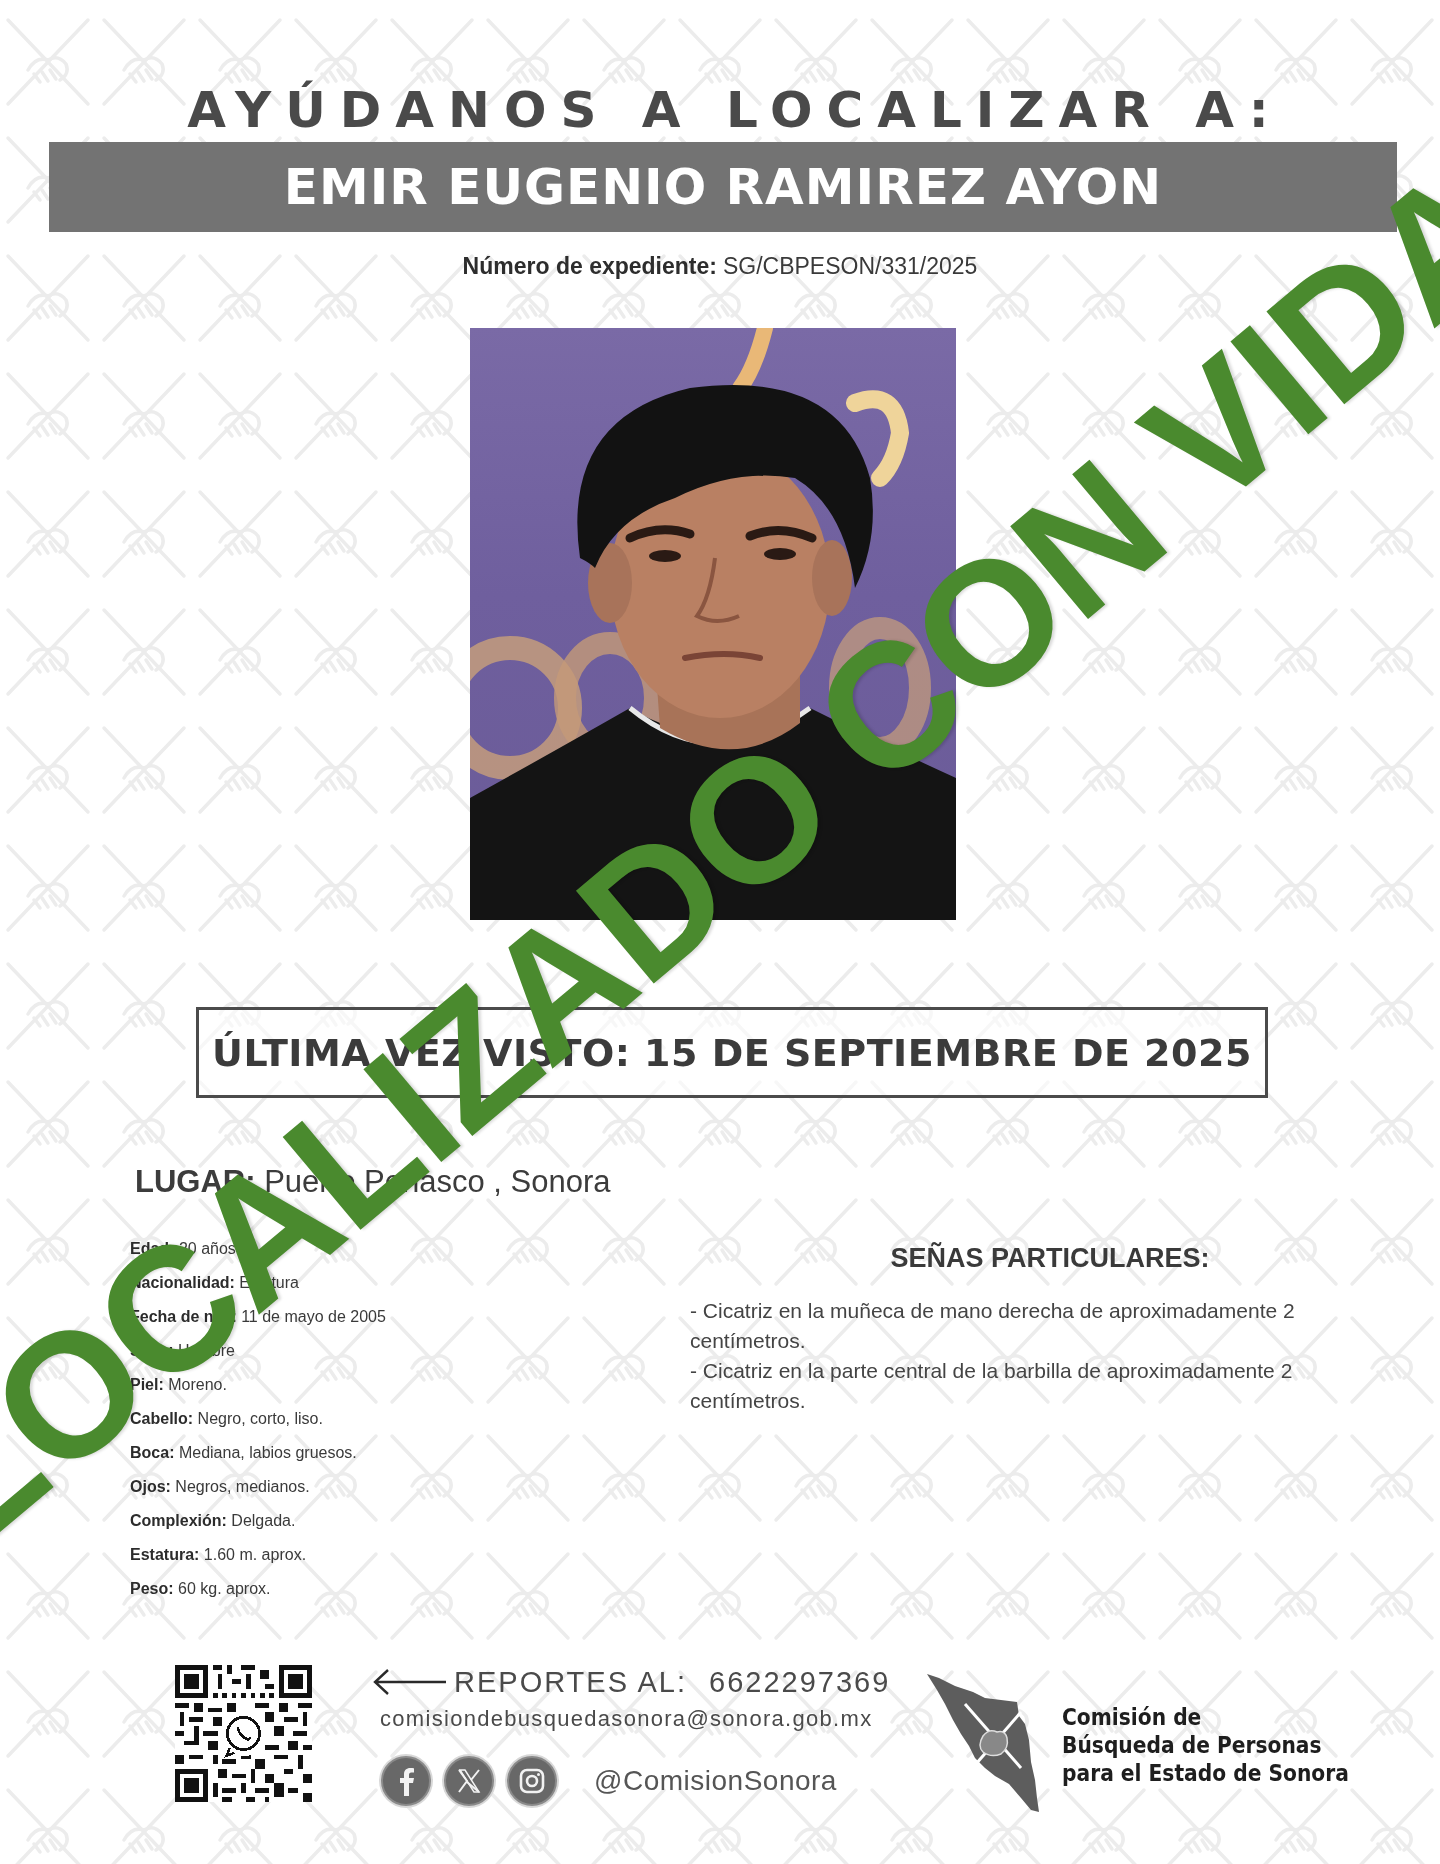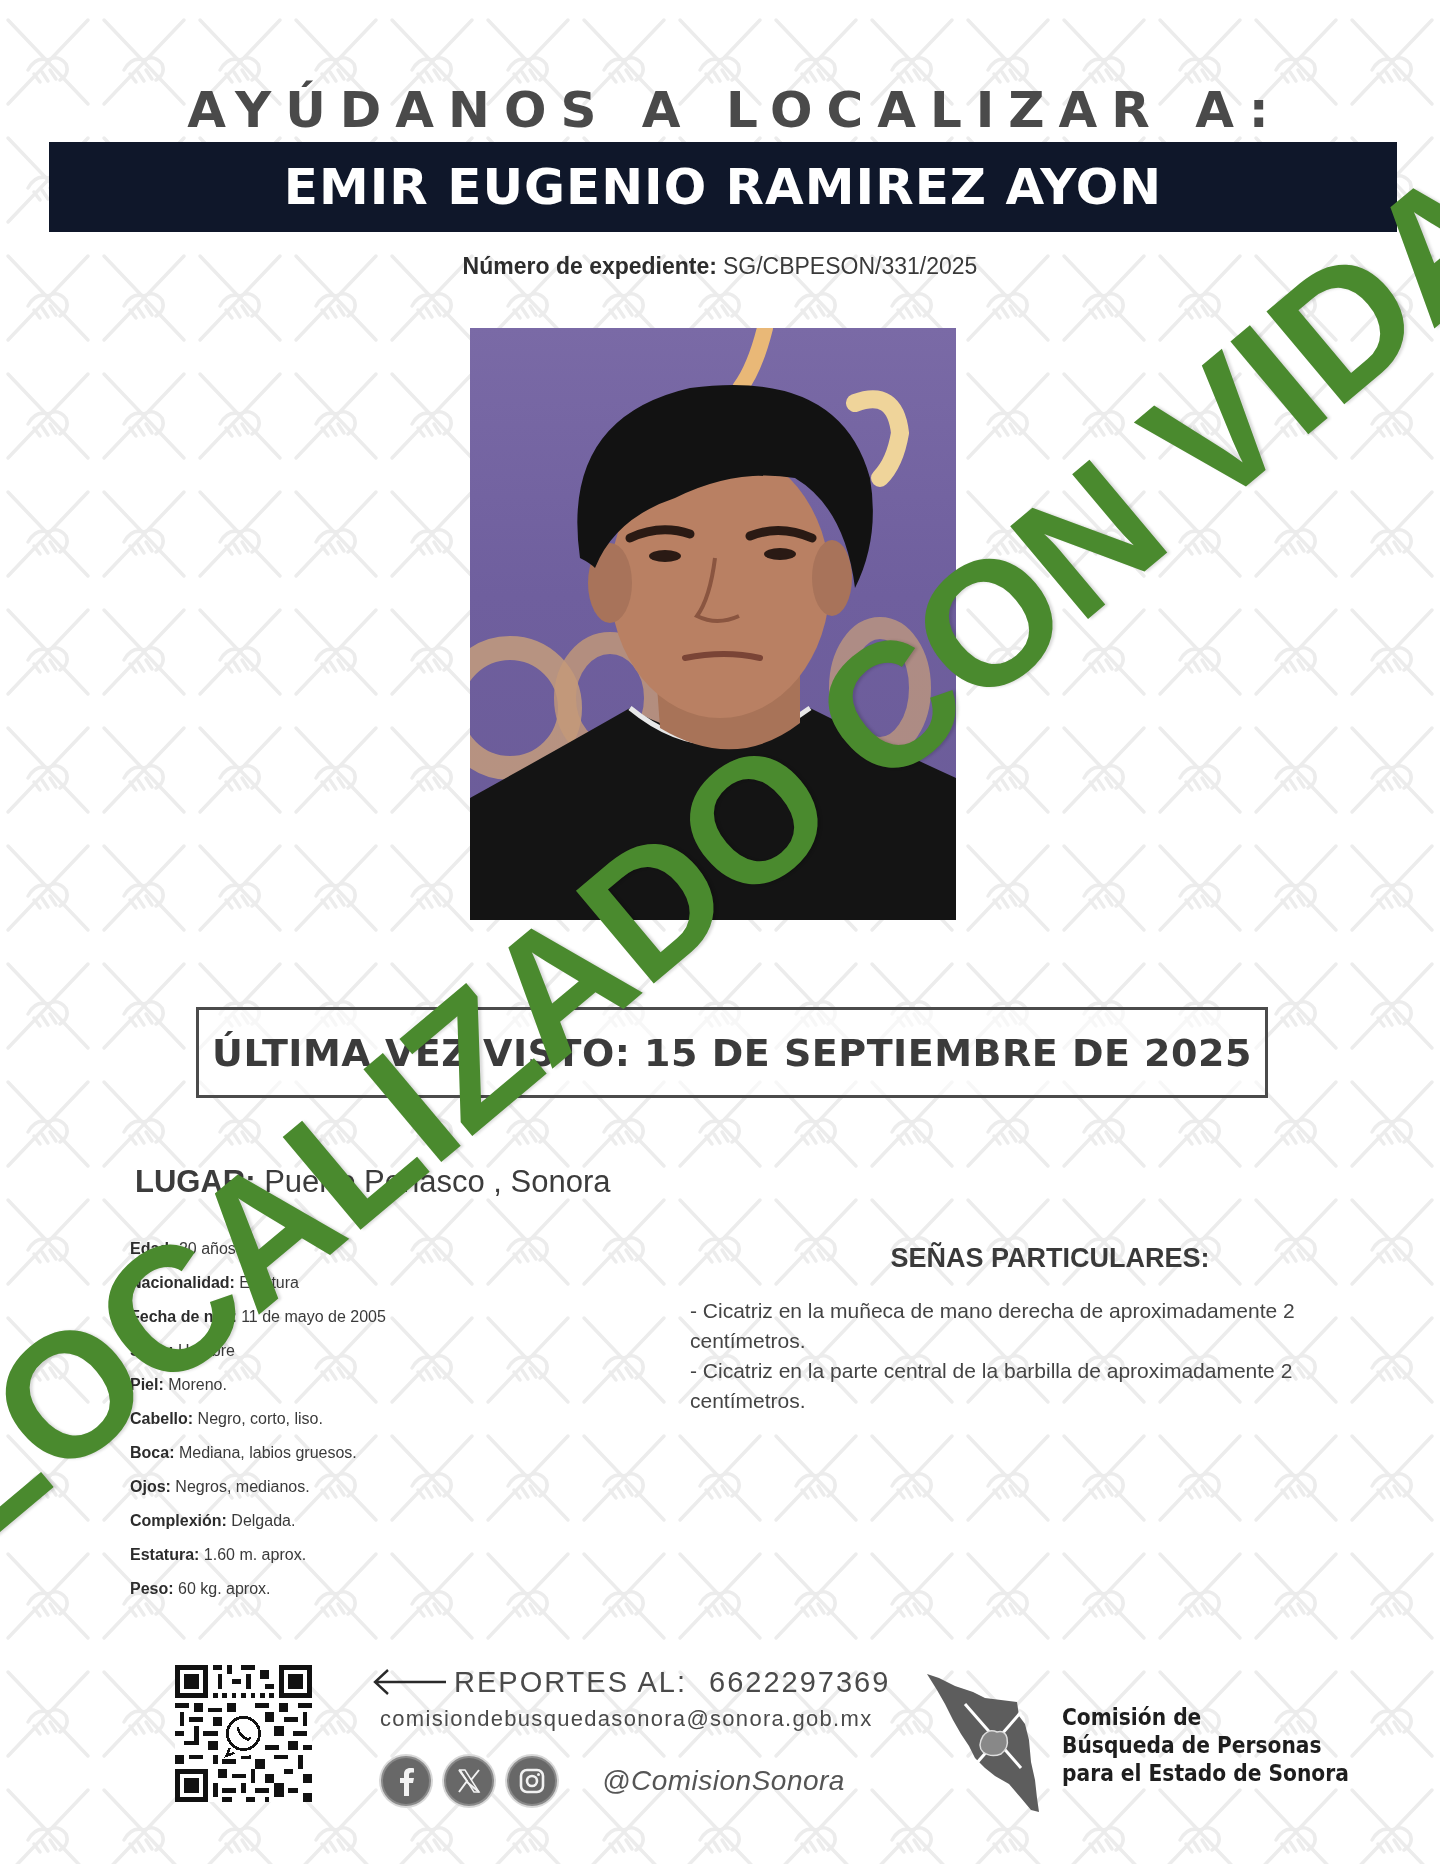--- a/index.html
+++ b/index.html
@@ -22,21 +22,21 @@
       font-family: "DejaVu Sans", sans-serif;
       font-weight: bold;
       font-size: 50px;
       letter-spacing: 14px;
       color: #4a4a4a;
       line-height: 56px;
       padding-left: 30px;
     }
     .name-bar {
       left: 49px; top: 142px; width: 1348px; height: 90px;
-      background: #0f172a;
+      background: #737373;
       display: flex; align-items: center; justify-content: center; text-align: center;
     }
     .name-text {
       font-family: "DejaVu Sans", sans-serif;
       font-weight: bold;
       font-size: 50px;
       color: #ffffff;
       letter-spacing: 1px;
     }
     .case-line {
@@ -117,21 +117,21 @@
     .social-icon {
       width: 50px; height: 50px; border-radius: 50%;
       background: #686868;
       border: 2px solid #8a8a8a;
       box-shadow: 0 0 0 2px #d8d8d8;
       display: flex; align-items: center; justify-content: center;
       margin-right: 13px;
       color: #efefef;
     }
     .social-handle {
-      margin-left: 32px; font-size: 28px; color: #555; letter-spacing: 0.5px; font-style: italic;
+      margin-left: 24px; font-size: 28px; color: #555; letter-spacing: 0.5px;
     }
 
     .org-logo { left: 925px; top: 1672px; width: 125px; height: 145px; }
     .org-name {
       left: 1062px; top: 1703px;
       font-family: "DejaVu Sans", sans-serif;
       font-weight: bold;
       font-size: 23px;
       line-height: 28px;
       color: #1e1e1e;

